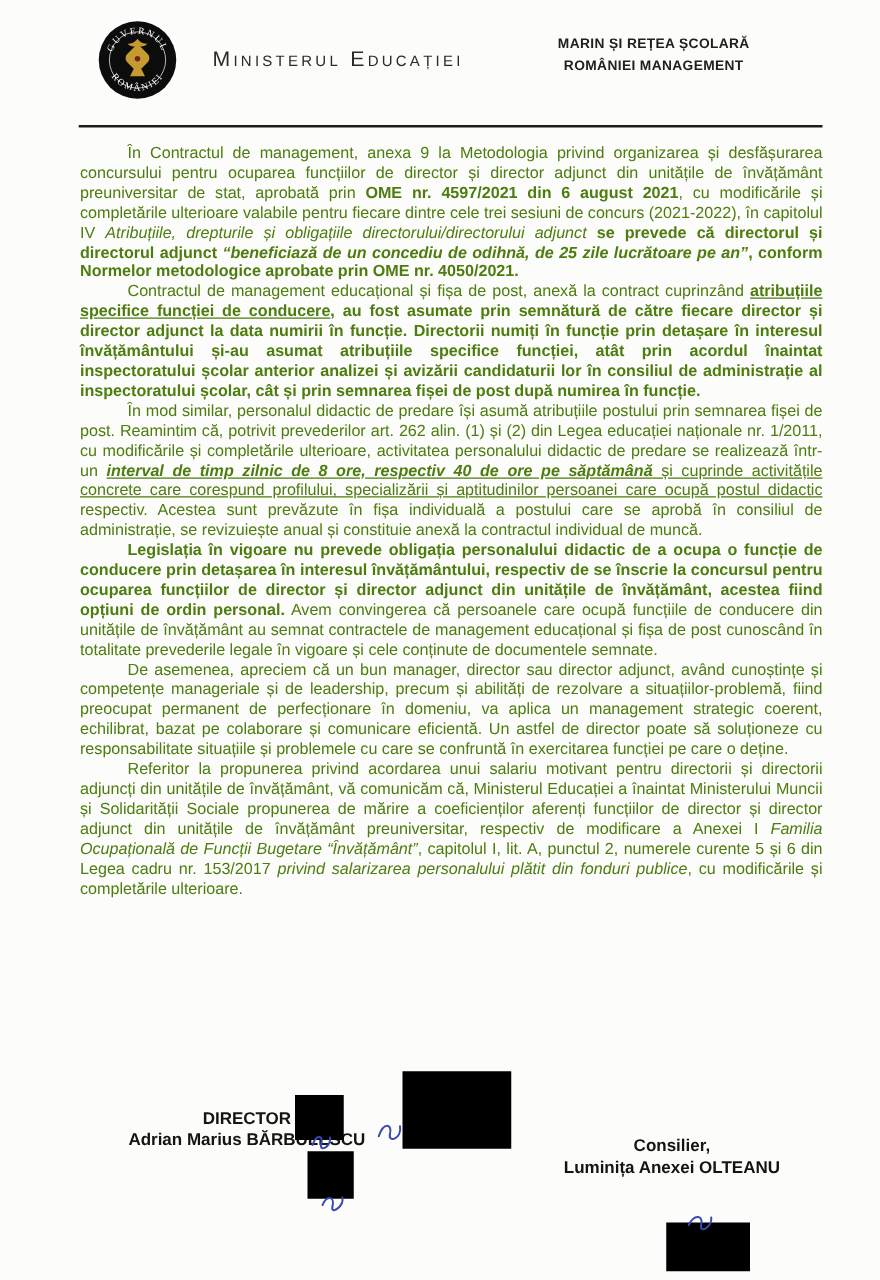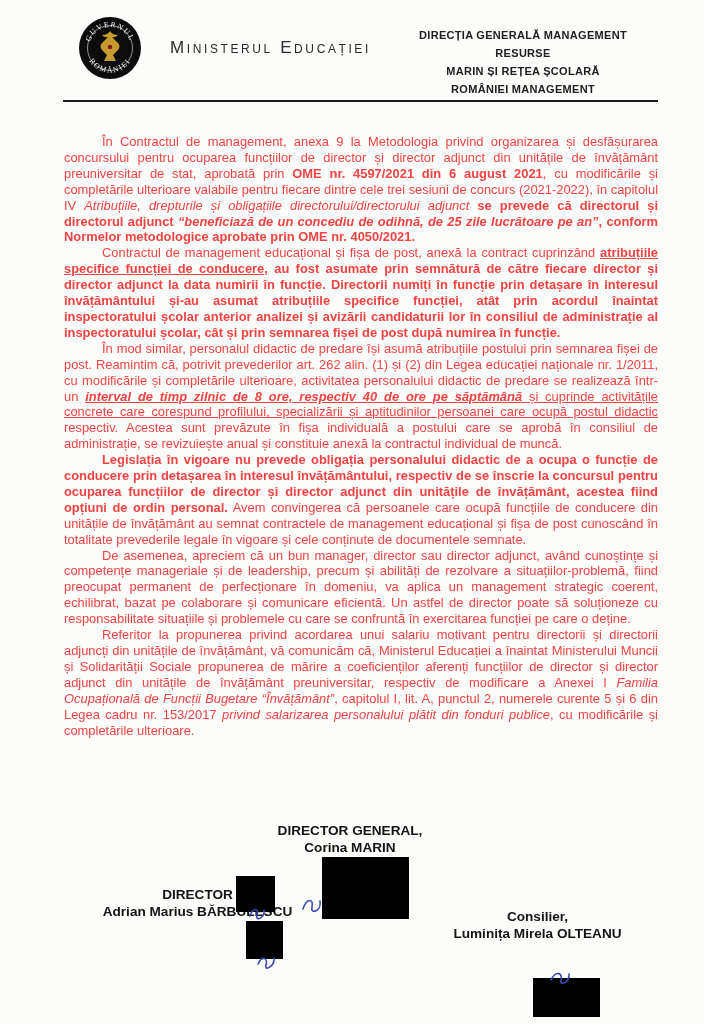--- a/index.html
+++ b/index.html
@@ -27,21 +27,21 @@
     text-align:center;font-size:11px;line-height:18px;
     letter-spacing:.3px;font-weight:600;color:#202020;
   }
   .rule{
     position:absolute;top:100px;left:63px;right:46px;
     border-top:2.4px solid #1c1c1c;
   }
   
   .body-text{
     position:absolute;top:114px;left:64px;right:46px;
-    font-size:12.9px;line-height:15.9px;color:#ef4444;margin-top:20px;
+    font-size:12.9px;line-height:15.9px;color:#4d7c0f;
   }
   .para{margin:0;text-indent:38px;text-align:justify;}
   .b{font-weight:700}
   .i{font-style:italic}
   .u{text-decoration:underline}
   
   .sig{position:absolute;text-align:center;font-weight:700;color:#141414;}
   .sig-title{font-size:13.6px;line-height:17px;}
   .sig-name{font-size:13.6px;line-height:17px;}
   .sig-dg{top:822px;left:250px;width:200px;}
@@ -83,49 +83,44 @@
       <g>
         <path fill="#c59a2f" d="M32 15 c-2 3 -5 4 -8 4 2 2 4 2.5 6 2 l-6 6 c-2 2 -2 5 0 7 l5 5 -3 6 h12 l-3 -6 5 -5 c2 -2 2 -5 0 -7 l-6 -6 c2 0.5 4 0 6 -2 -3 0 -6 -1 -8 -4 z"></path>
         <circle cx="32" cy="31" r="2.2" fill="#7a1f1f"></circle>
       </g>
     </svg>
   </div>
 
   <div class="ministry">Ministerul Educației</div>
 
   <div class="dept">
-    <div>DIRECȚIA GENERALĂ MANAGEMENT RESURSE</div>
     <div>MARIN ȘI REȚEA ȘCOLARĂ</div>
     <div>ROMÂNIEI MANAGEMENT</div>
   </div>
 
   <div class="rule"></div>
 
   <main class="body-text">
       <p class="para"><span>În Contractul de management, anexa 9 la Metodologia privind organizarea și desfășurarea concursului pentru ocuparea funcțiilor de director și director adjunct din unitățile de învățământ preuniversitar de stat, aprobată prin </span><span class="b">OME nr. 4597/2021 din 6 august 2021</span><span>, cu modificările și completările ulterioare valabile pentru fiecare dintre cele trei sesiuni de concurs (2021-2022), în capitolul IV </span><span class="i">Atribuțiile, drepturile și obligațiile directorului/directorului adjunct</span><span class="b"> se prevede că directorul și directorul adjunct </span><span class="b i">“beneficiază de un concediu de odihnă, de 25 zile lucrătoare pe an”</span><span class="b">, conform Normelor metodologice aprobate prin OME nr. 4050/2021.</span></p>
       <p class="para"><span>Contractul de management educațional și fișa de post, anexă la contract cuprinzând </span><span class="b u">atribuțiile specifice funcției de conducere</span><span class="b">, au fost asumate prin semnătură de către fiecare director și director adjunct la data numirii în funcție.</span><span class="b"> Directorii numiți în funcție prin detașare în interesul învățământului și-au asumat atribuțiile specifice funcției, atât prin acordul înaintat inspectoratului școlar anterior analizei și avizării candidaturii lor în consiliul de administrație al inspectoratului școlar, cât și prin semnarea fișei de post după numirea în funcție.</span></p>
       <p class="para"><span>În mod similar, personalul didactic de predare își asumă atribuțiile postului prin semnarea fișei de post. Reamintim că, potrivit prevederilor art. 262 alin. (1) și (2) din Legea educației naționale nr. 1/2011, cu modificările și completările ulterioare, activitatea personalului didactic de predare se realizează într-un </span><span class="b i u">interval de timp zilnic de 8 ore, respectiv 40 de ore pe săptămână</span><span class="u"> și cuprinde activitățile concrete care corespund profilului, specializării și aptitudinilor persoanei care ocupă postul didactic</span><span> respectiv. Acestea sunt prevăzute în fișa individuală a postului care se aprobă în consiliul de administrație, se revizuiește anual și constituie anexă la contractul individual de muncă.</span></p>
       <p class="para"><span class="b">Legislația în vigoare nu prevede obligația personalului didactic de a ocupa o funcție de conducere prin detașarea în interesul învățământului, respectiv de se înscrie la concursul pentru ocuparea funcțiilor de director și director adjunct din unitățile de învățământ, acestea fiind opțiuni de ordin personal.</span><span> Avem convingerea că persoanele care ocupă funcțiile de conducere din unitățile de învățământ au semnat contractele de management educațional și fișa de post cunoscând în totalitate prevederile legale în vigoare și cele conținute de documentele semnate.</span></p>
       <p class="para"><span>De asemenea, apreciem că un bun manager, director sau director adjunct, având cunoștințe și competențe manageriale și de leadership, precum și abilități de rezolvare a situațiilor-problemă, fiind preocupat permanent de perfecționare în domeniu, va aplica un management strategic coerent, echilibrat, bazat pe colaborare și comunicare eficientă. Un astfel de director poate să soluționeze cu responsabilitate situațiile și problemele cu care se confruntă în exercitarea funcției pe care o deține.</span></p>
       <p class="para"><span>Referitor la propunerea privind acordarea unui salariu motivant pentru directorii și directorii adjuncți din unitățile de învățământ, vă comunicăm că, Ministerul Educației a înaintat Ministerului Muncii și Solidarității Sociale propunerea de mărire a coeficienților aferenți funcțiilor de director și director adjunct din unitățile de învățământ preuniversitar, respectiv de modificare a Anexei I </span><span class="i">Familia Ocupațională de Funcții Bugetare “Învățământ”</span><span>, capitolul I, lit. A, punctul 2, numerele curente 5 și 6 din Legea cadru nr. 153/2017 </span><span class="i">privind salarizarea personalului plătit din fonduri publice</span><span>, cu modificările și completările ulterioare.</span></p>
     </main>
 
-  <div class="sig sig-dg">
-    <div class="sig-title">DIRECTOR GENERAL,</div>
-    <div class="sig-name">Corina MARIN</div>
-  </div>
 
   <div class="sig sig-dir">
     <div class="sig-title">DIRECTOR</div>
     <div class="sig-name">Adrian Marius BĂRBULESCU</div>
   </div>
 
   <div class="sig sig-cons">
     <div class="sig-title">Consilier,</div>
-    <div class="sig-name">Luminița Mirela OLTEANU</div>
+    <div class="sig-name">Luminița Anexei OLTEANU</div>
   </div>
 
   <div class="redact redact-dg"></div>
   <div class="redact redact-dir1"></div>
   <div class="redact redact-dir2"></div>
   <div class="redact redact-cons"></div>
 
   <svg class="pen pen-1" width="26" height="22">
     <path d="M3 16 C 7 4, 14 6, 12 14 S 22 18, 20 8"></path>
   </svg>

